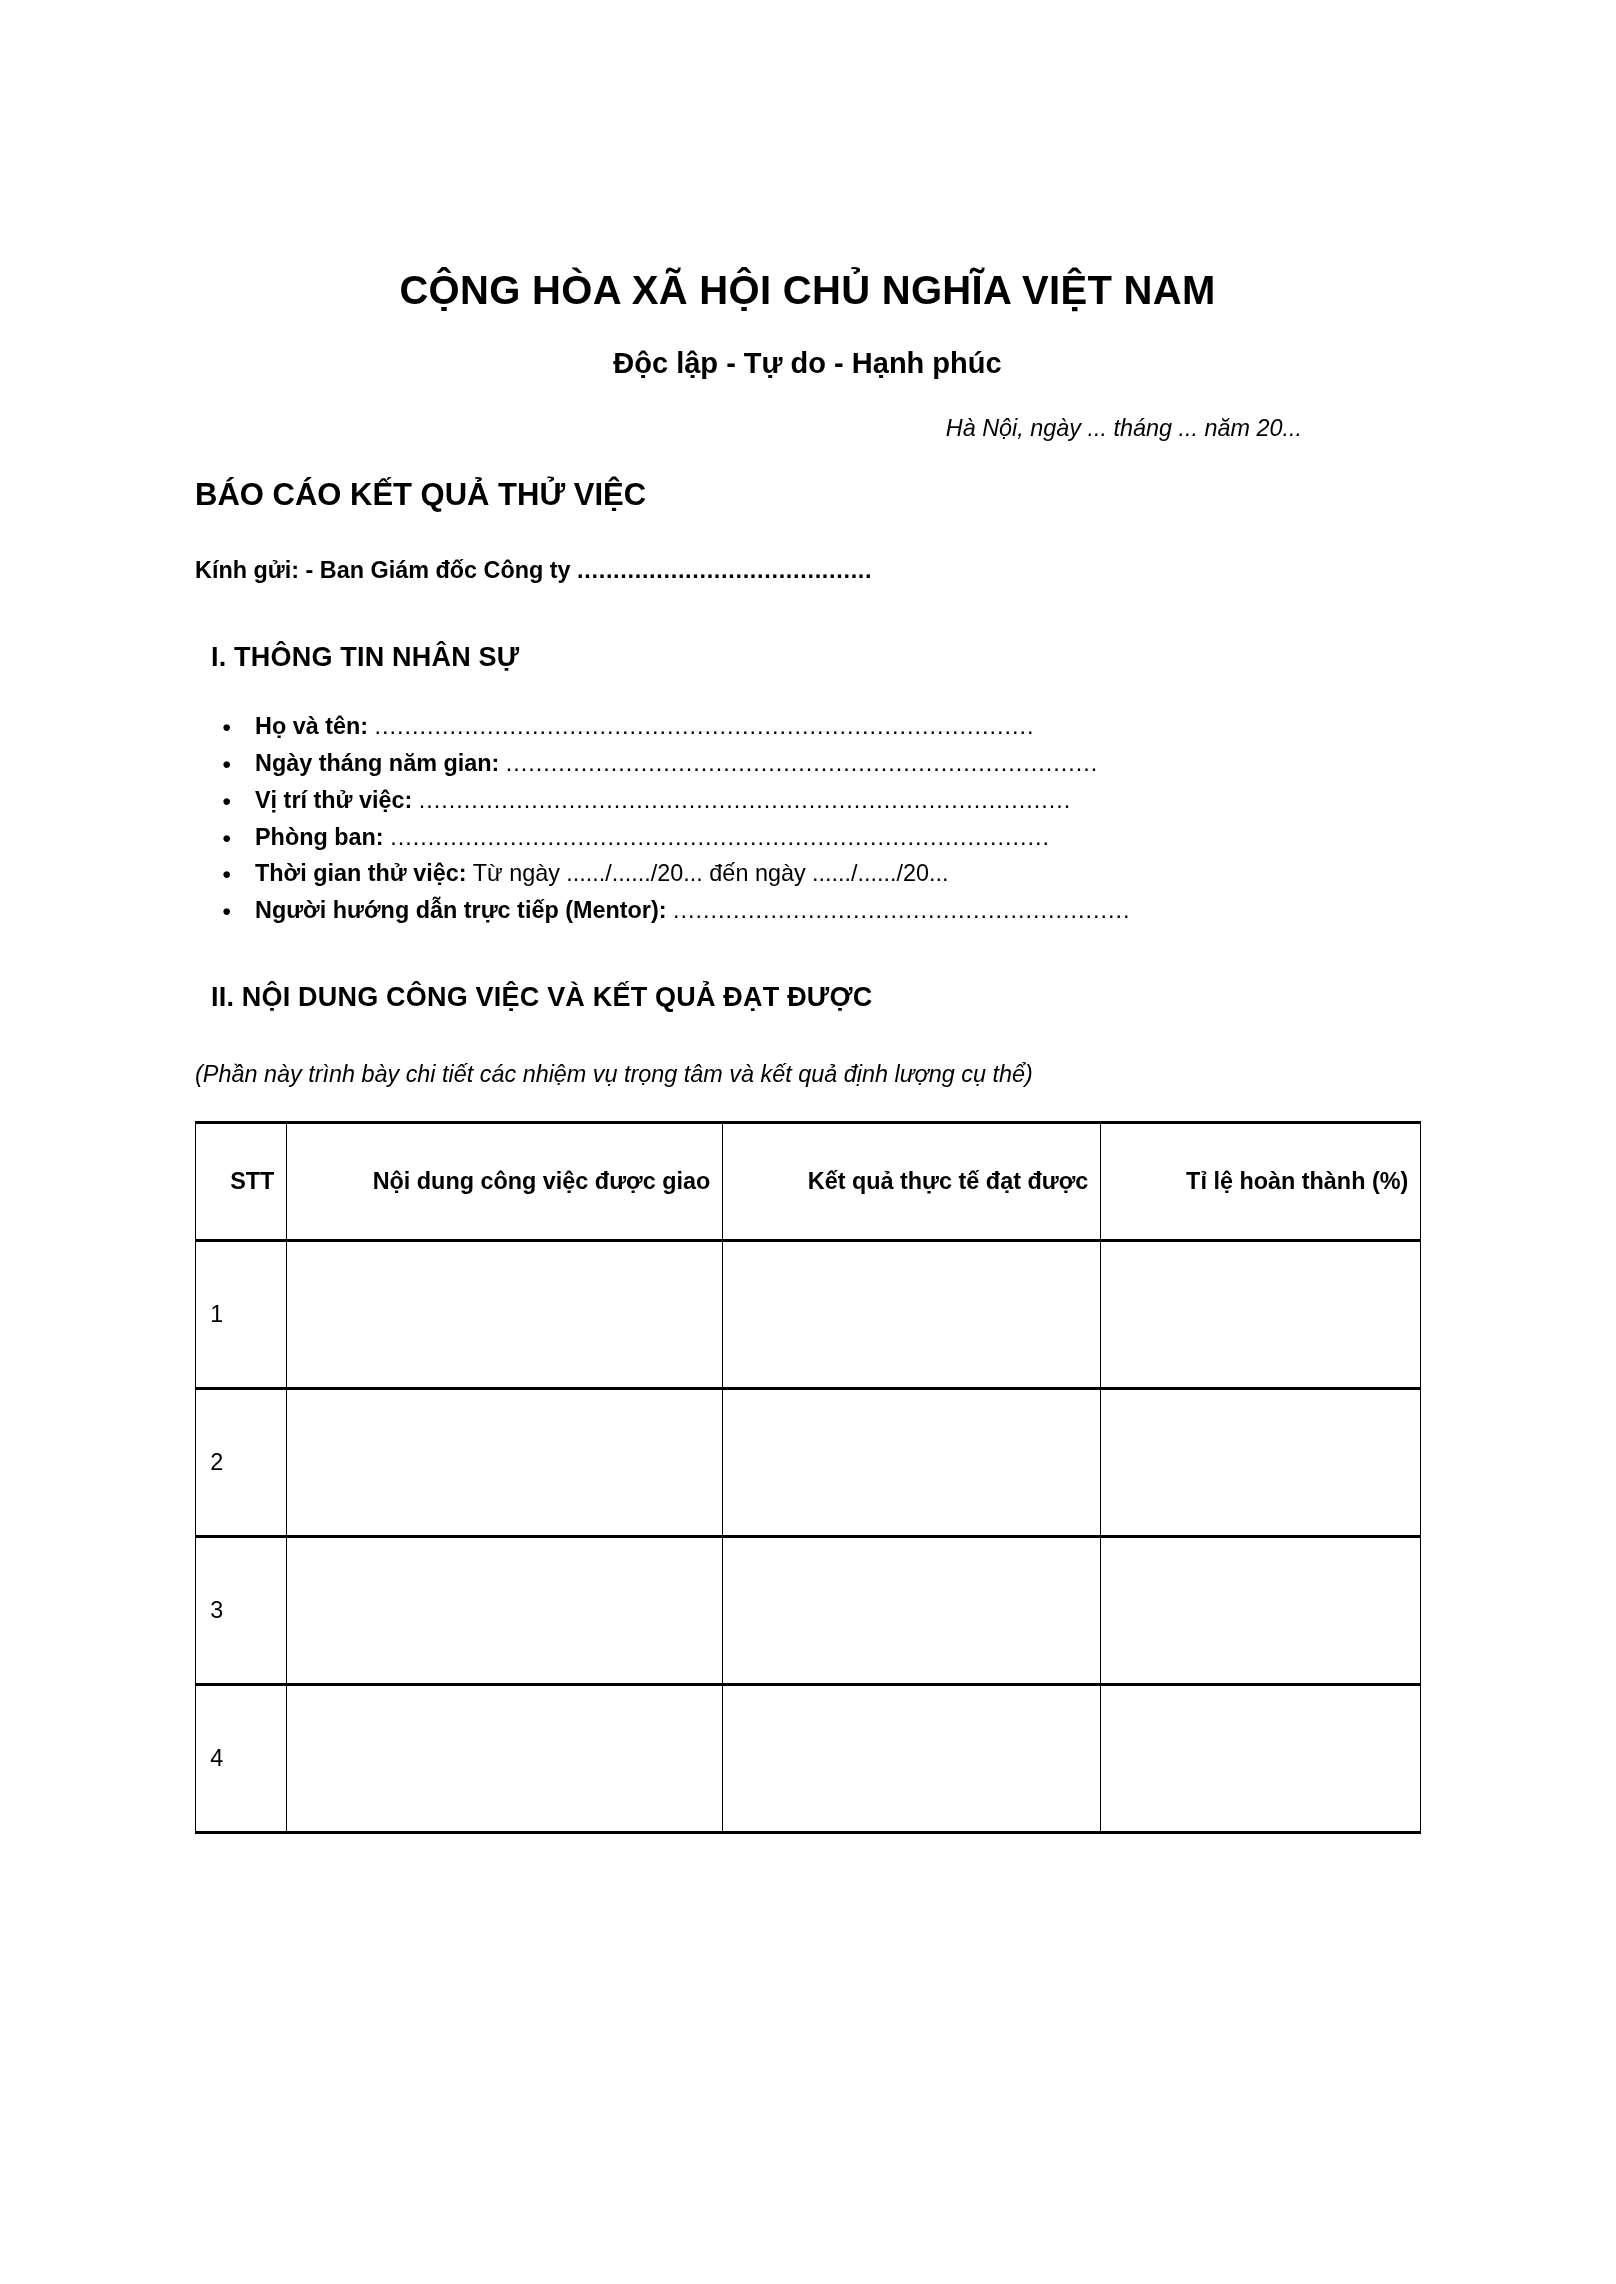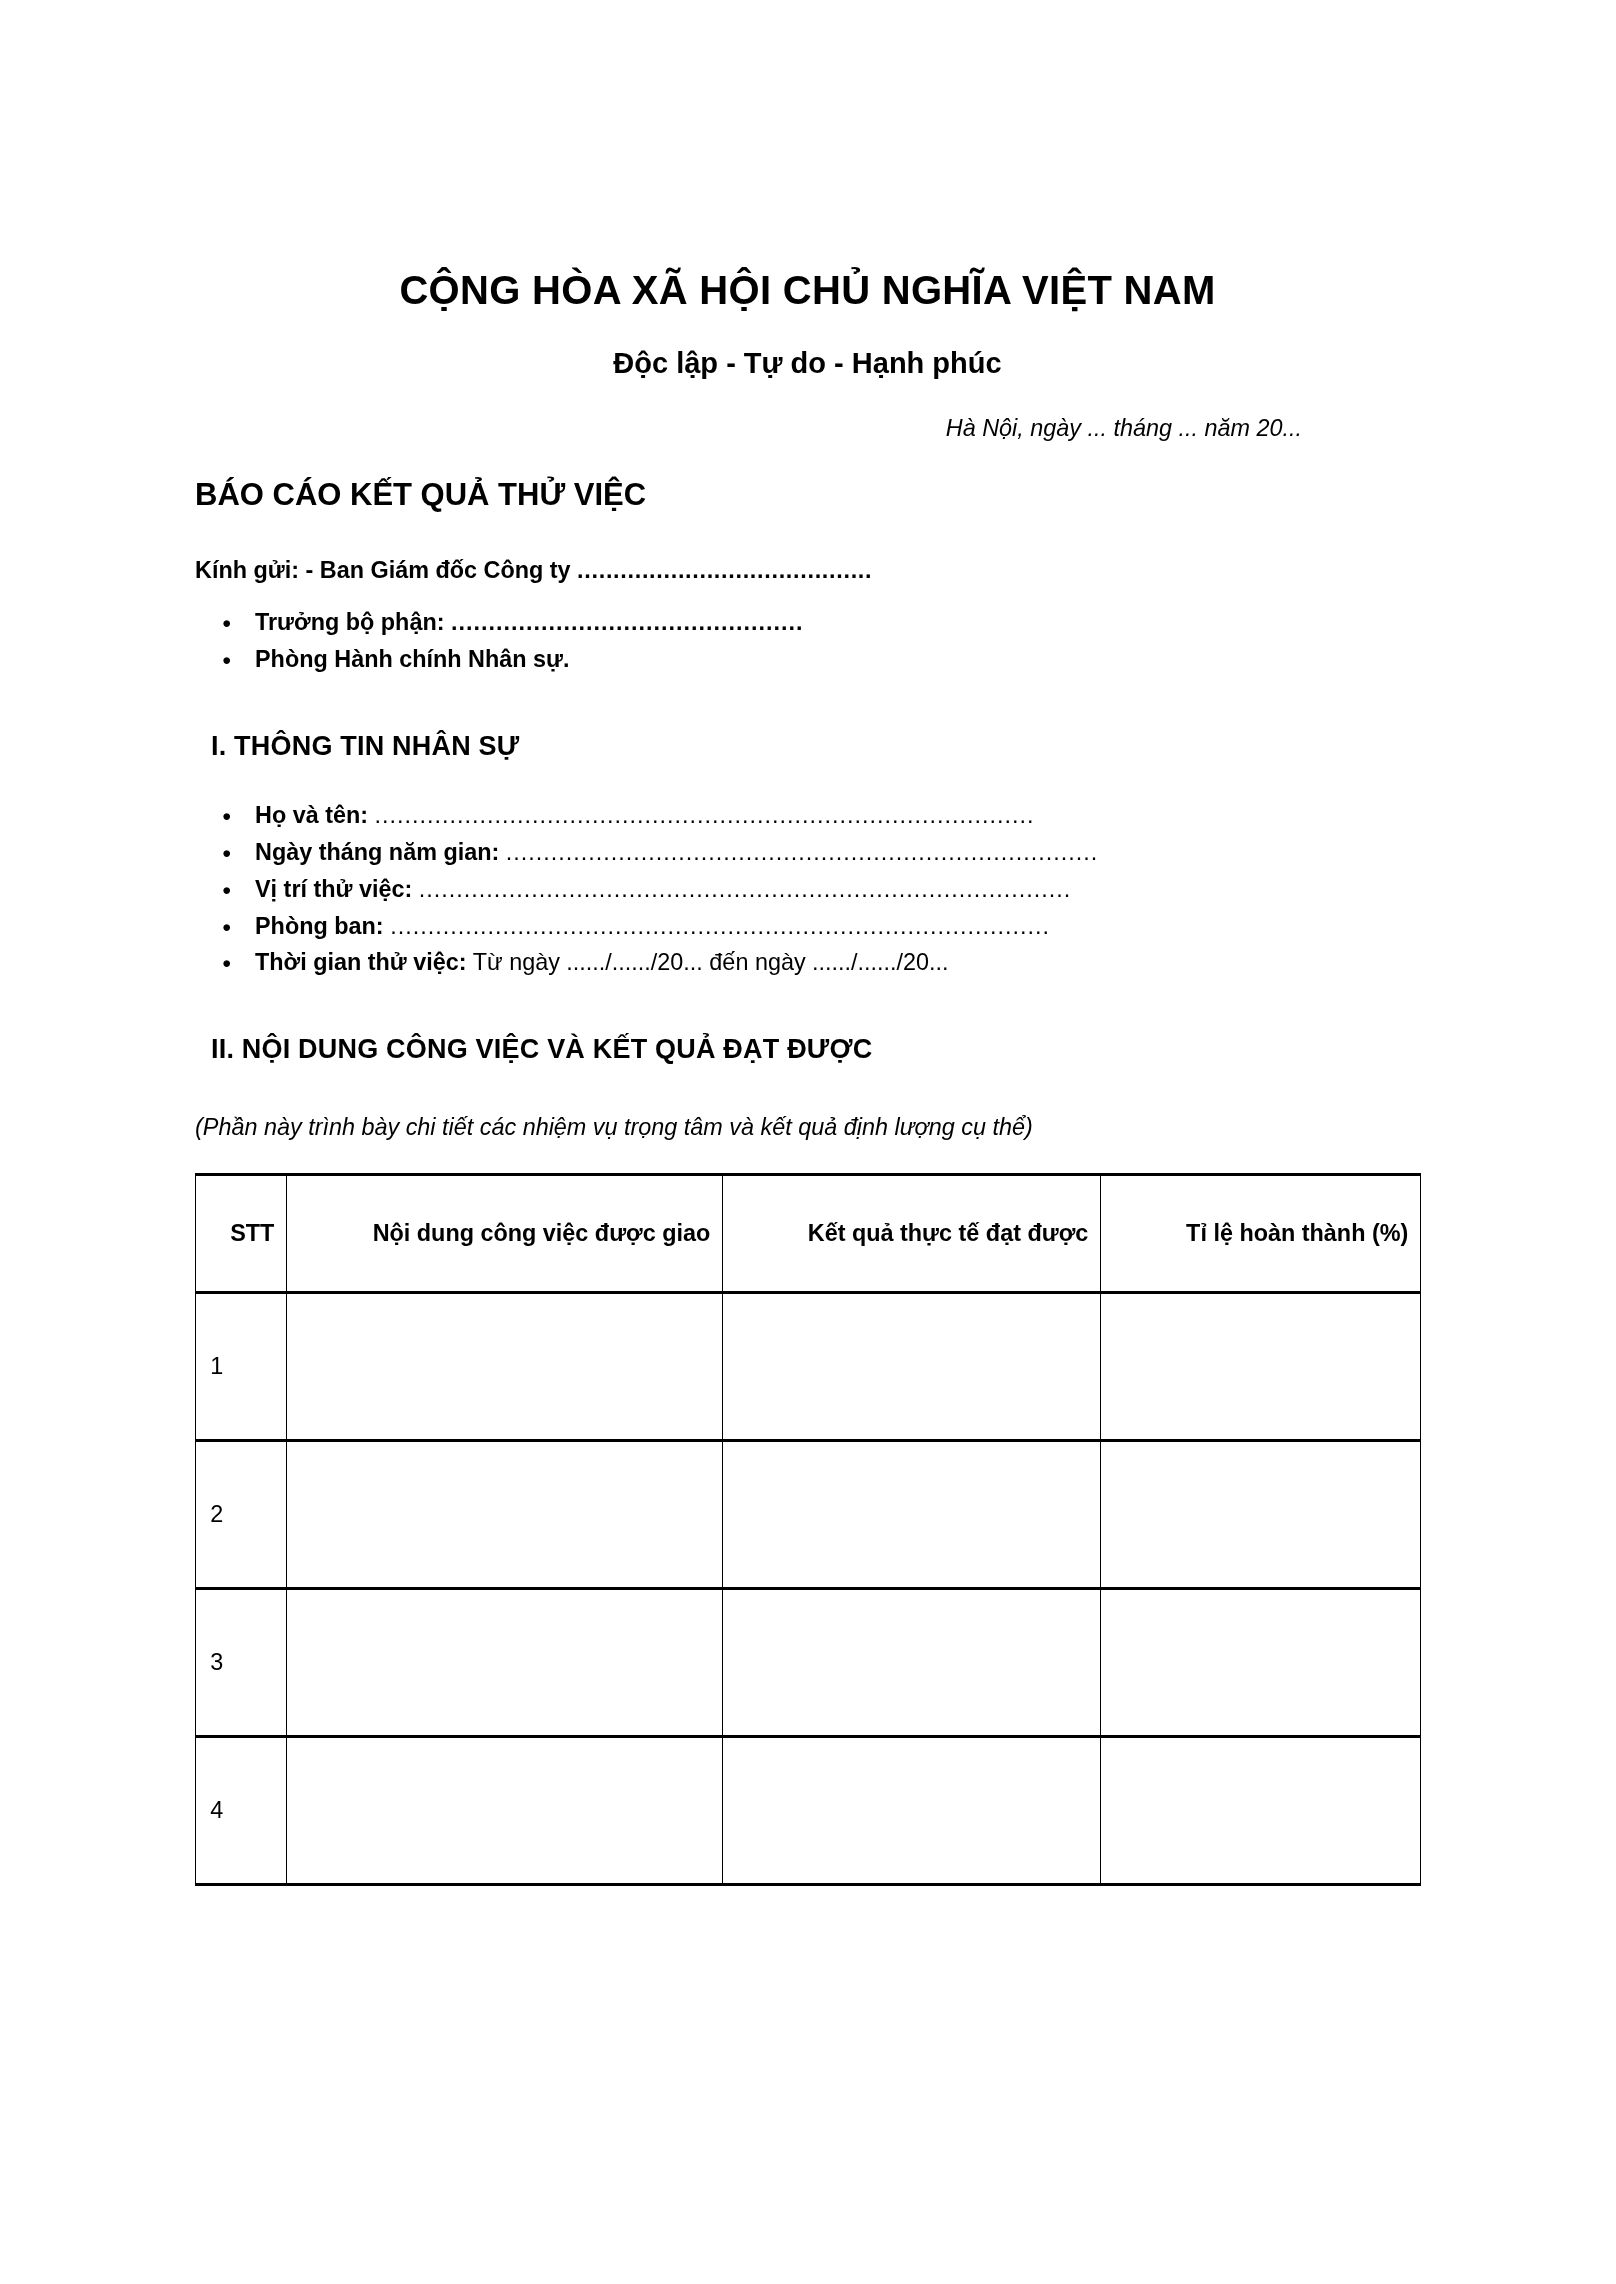--- a/index.html
+++ b/index.html
@@ -177,30 +177,20 @@
 
     <p class="dateline">Hà Nội, ngày ... tháng ... năm 20...</p>
 
     <h2 class="doc-title">BÁO CÁO KẾT QUẢ THỬ VIỆC</h2>
 
     <p class="kinh-gui">
       <span>Kính gửi: - Ban Giám đốc Công ty</span>
       <span class="dots">.........................................</span>
     </p>
 
-    <ul class="bullets tight">
-      <li>
-        <span class="b">Trưởng bộ phận:</span>
-        <span class="b dots">...............................................</span>
-      </li>
-      <li>
-        <span class="b">Phòng Hành chính Nhân sự.</span>
-        <span class="b dots"></span>
-      </li>
-    </ul>
 
     <h3 class="section-heading">I. THÔNG TIN NHÂN SỰ</h3>
 
     <ul class="bullets tight">
       <li>
         <span class="b">Họ và tên:</span>
         <span></span>
         <span class="dots">........................................................................................</span>
       </li>
       <li>
@@ -215,20 +205,25 @@
       </li>
       <li>
         <span class="b">Phòng ban:</span>
         <span></span>
         <span class="dots">........................................................................................</span>
       </li>
       <li>
         <span class="b">Thời gian thử việc:</span>
         <span>Từ ngày ....../....../20... đến ngày ....../....../20...</span>
         <span class="dots"></span>
+      </li>
+      <li>
+        <span class="b">Người hướng dẫn trực tiếp (Mentor):</span>
+        <span></span>
+        <span class="dots">.............................................................</span>
       </li>
     </ul>
 
     <h3 class="section-heading">II. NỘI DUNG CÔNG VIỆC VÀ KẾT QUẢ ĐẠT ĐƯỢC</h3>
 
     <p class="note-italic">(Phần này trình bày chi tiết các nhiệm vụ trọng tâm và kết quả định lượng cụ thể)</p>
 
     <div class="table-wrap">
       <table class="work-table">
         <colgroup>

